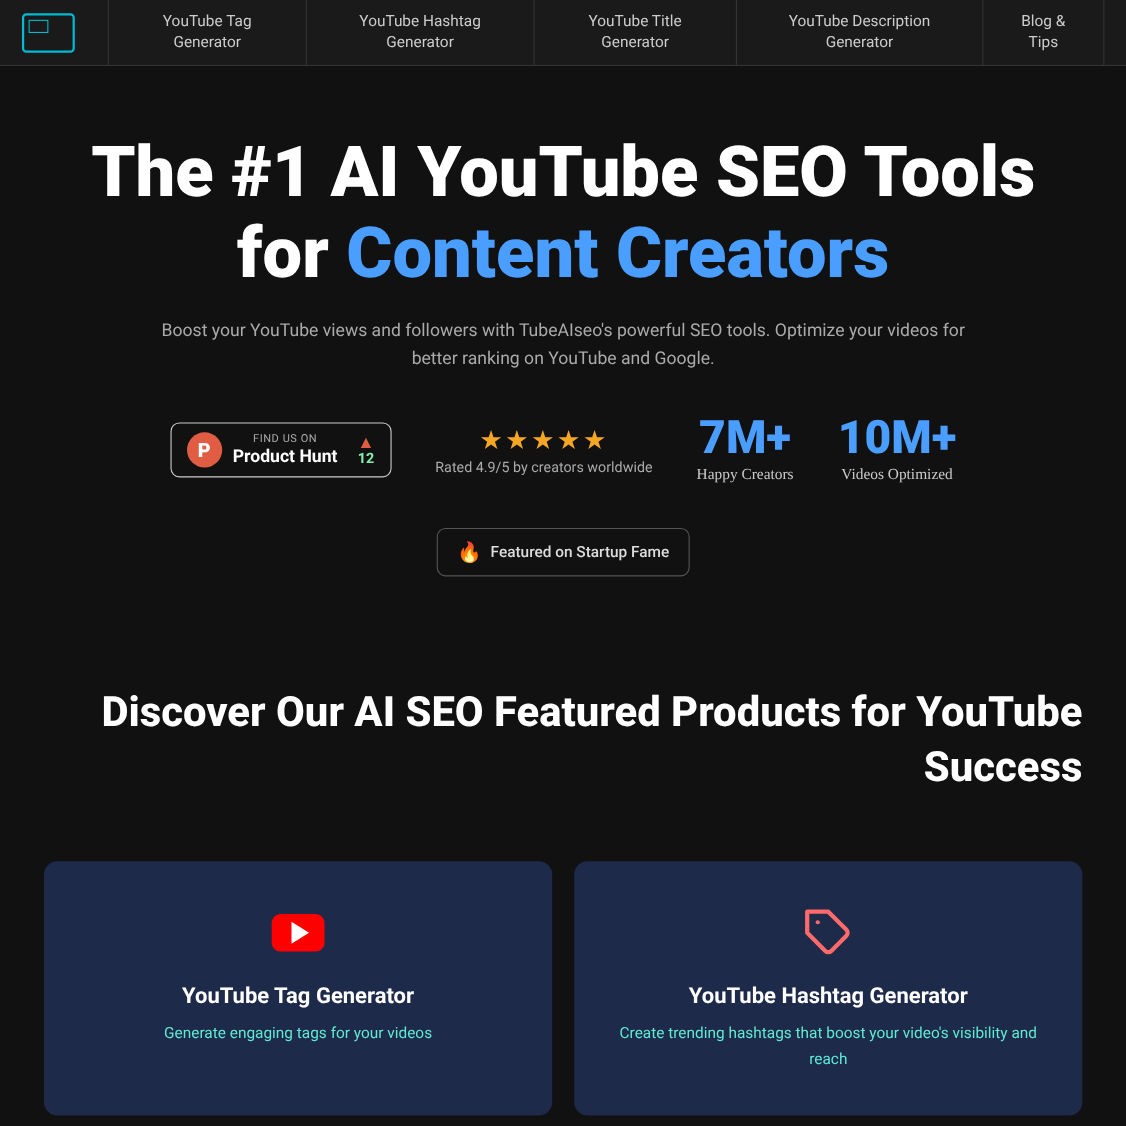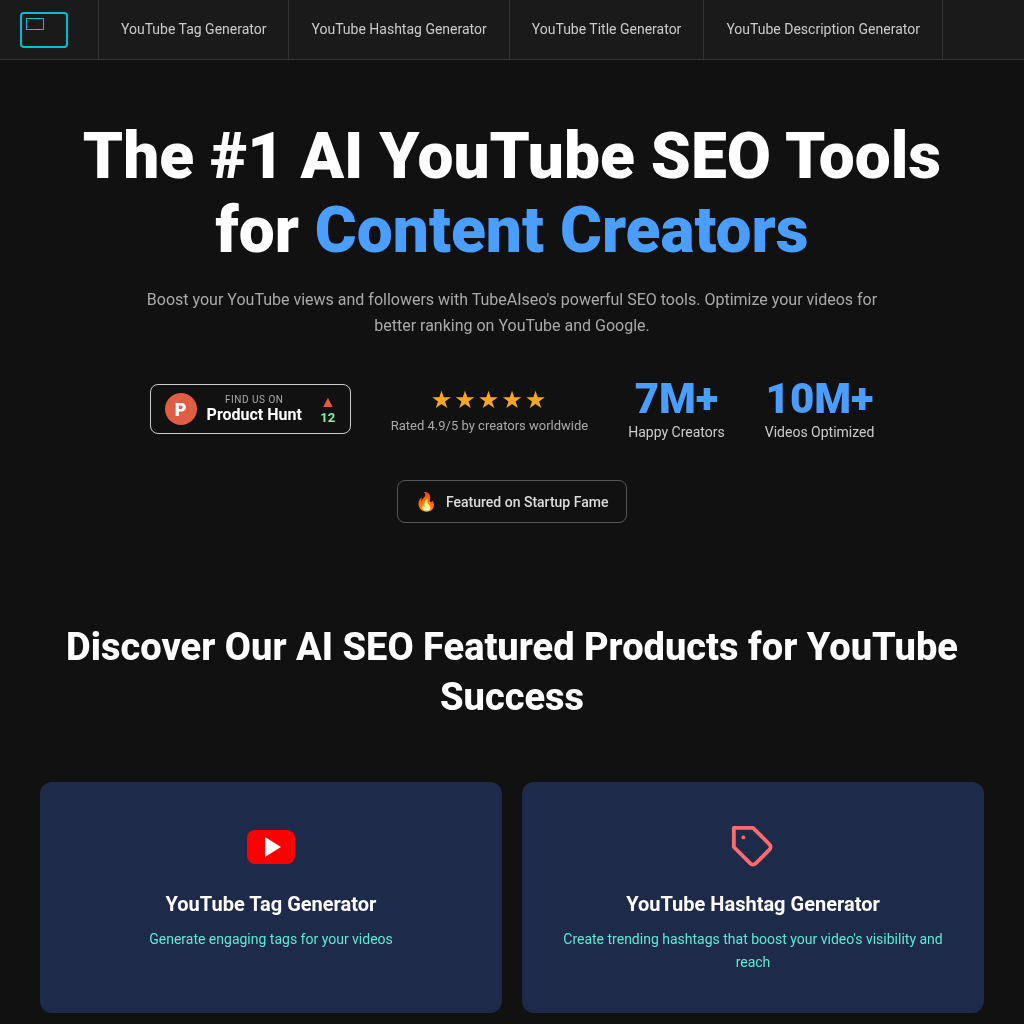--- a/index.html
+++ b/index.html
@@ -176,20 +176,21 @@
     .count-num {
       font-size: 42px;
       font-weight: 900;
       color: #4a9eff;
       line-height: 1;
     }
     .count-label {
       font-size: 14px;
       color: #ccc;
       margin-top: 4px;
+      font-family: Liberation Serif, serif;
     }
 
     
     .startup-badge {
       border: 1.5px solid #555;
       border-radius: 8px;
       padding: 10px 18px;
       display: flex;
       align-items: center;
       gap: 8px;
@@ -204,21 +205,21 @@
       font-size: 14px;
       color: #ddd;
       font-weight: 500;
     }
 
     
     .section {
       max-width: 1024px;
       margin: 0 auto;
       padding: 40px 40px 20px;
-      text-align: center;
+      text-align: right;
     }
     .section h2 {
       font-size: 38px;
       font-weight: 800;
       color: #fff;
       line-height: 1.3;
       margin-bottom: 40px;
     }
 
     
@@ -294,20 +295,21 @@
 
 <nav>
   <div class="nav-logo">
     <div class="logo-box"></div>
   </div>
   <div class="nav-links">
     <a class="nav-link">YouTube Tag Generator</a>
     <a class="nav-link">YouTube Hashtag Generator</a>
     <a class="nav-link">YouTube Title Generator</a>
     <a class="nav-link">YouTube Description Generator</a>
+    <a class="nav-link">Blog &amp; Tips</a>
   </div>
 </nav>
 
 <section class="hero">
   <h1>
     The #1 AI YouTube SEO Tools<br>
     for <span class="accent">Content Creators</span>
   </h1>
   <p>Boost your YouTube views and followers with TubeAIseo's powerful SEO tools. Optimize your videos for better ranking on YouTube and Google.</p>
 

